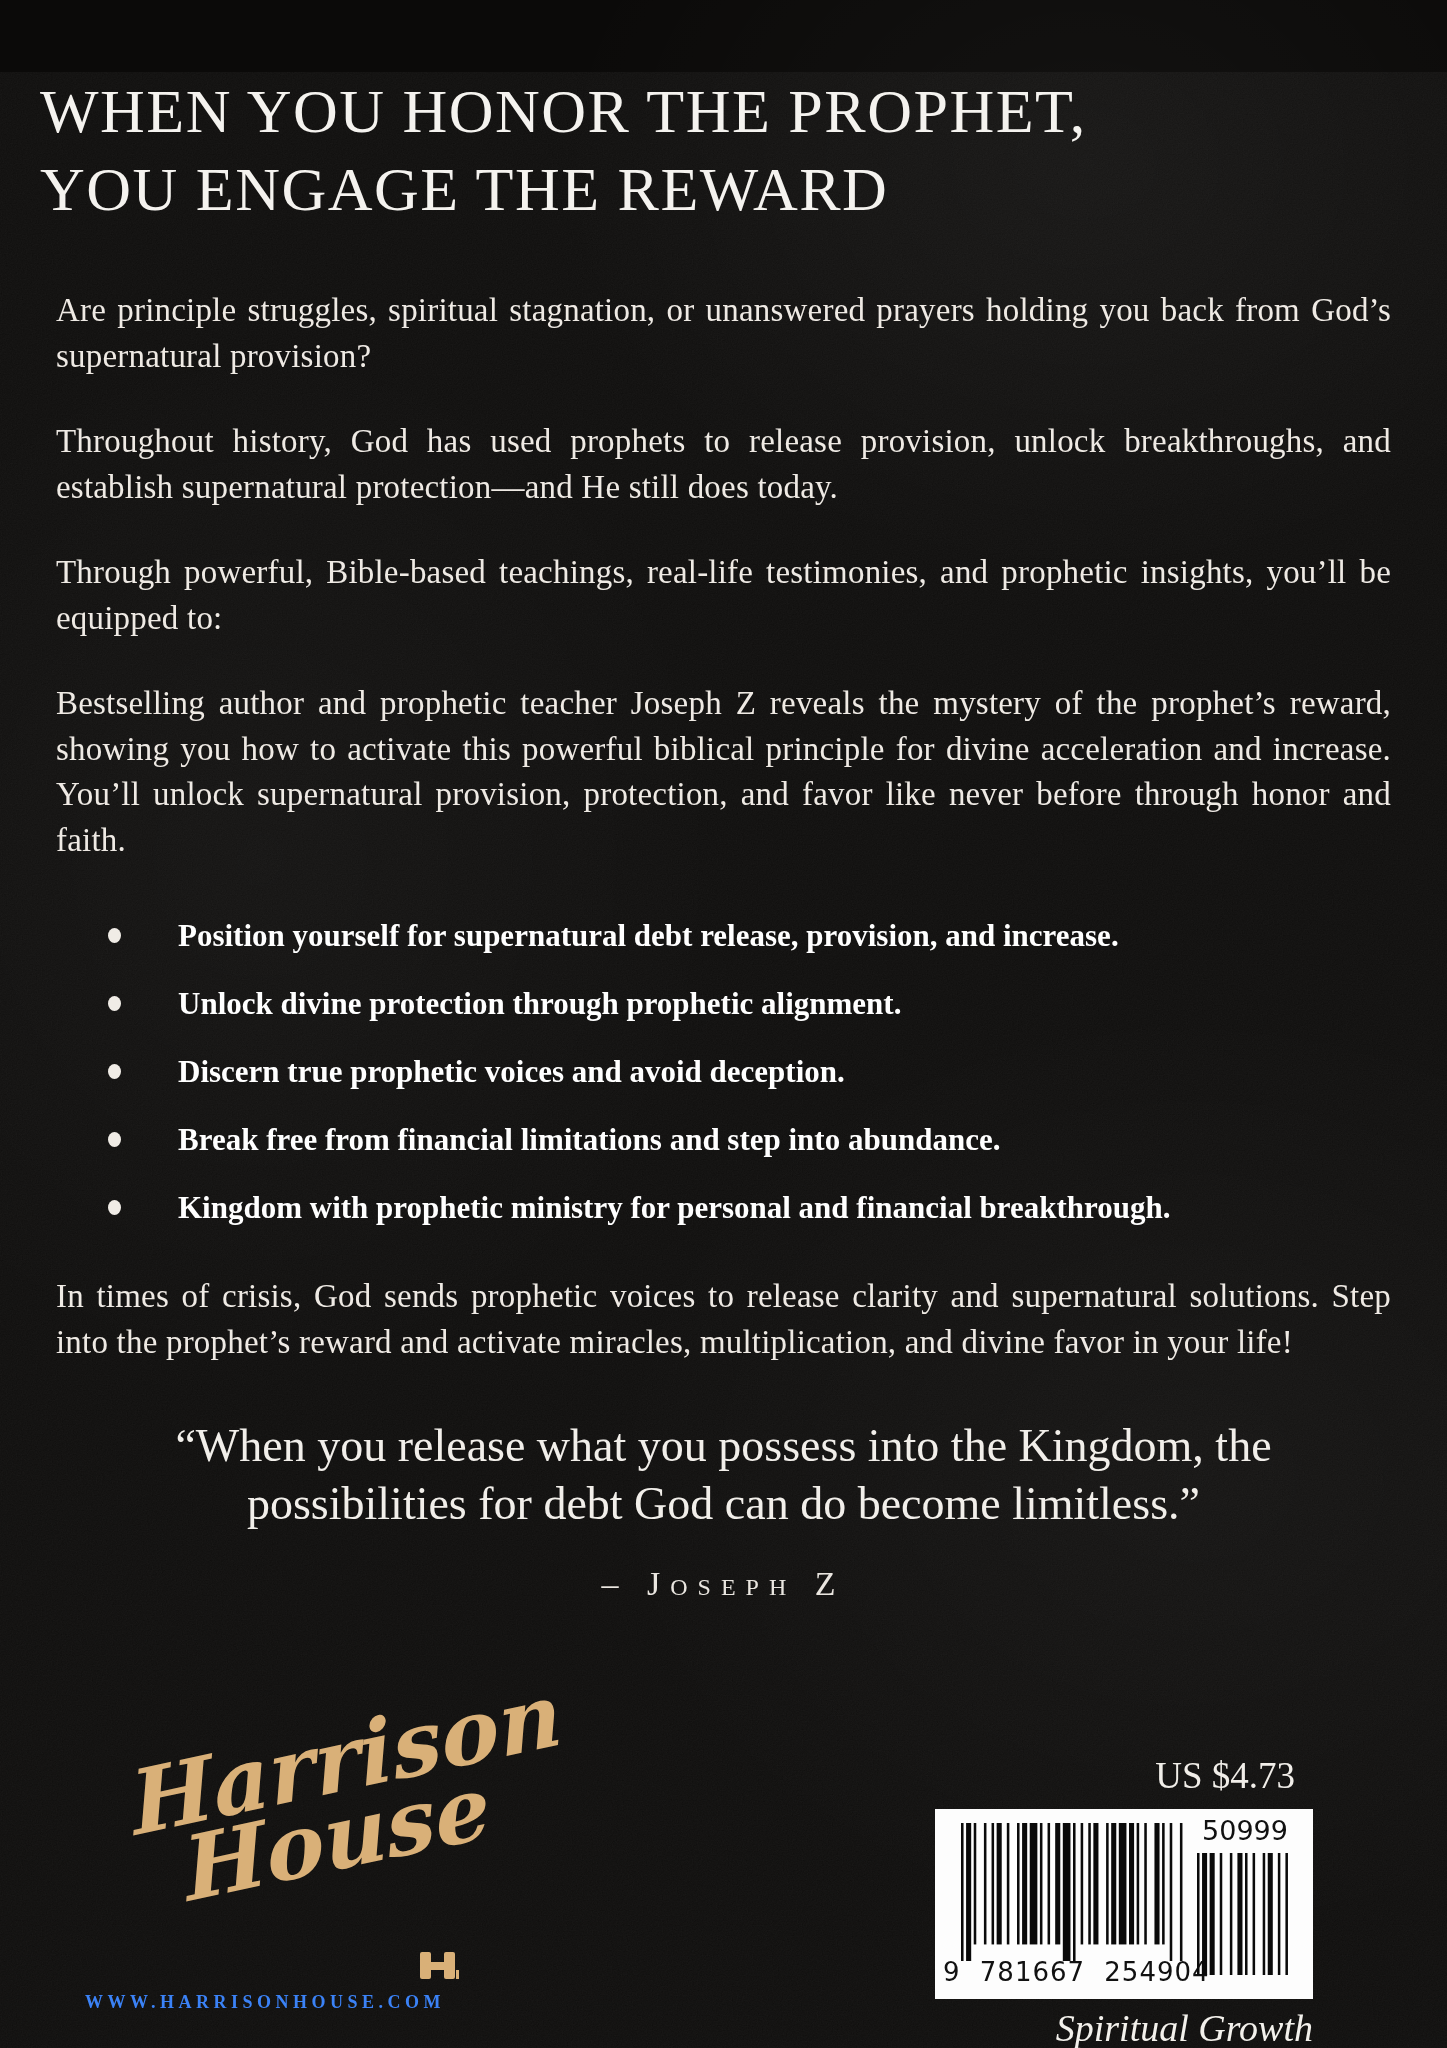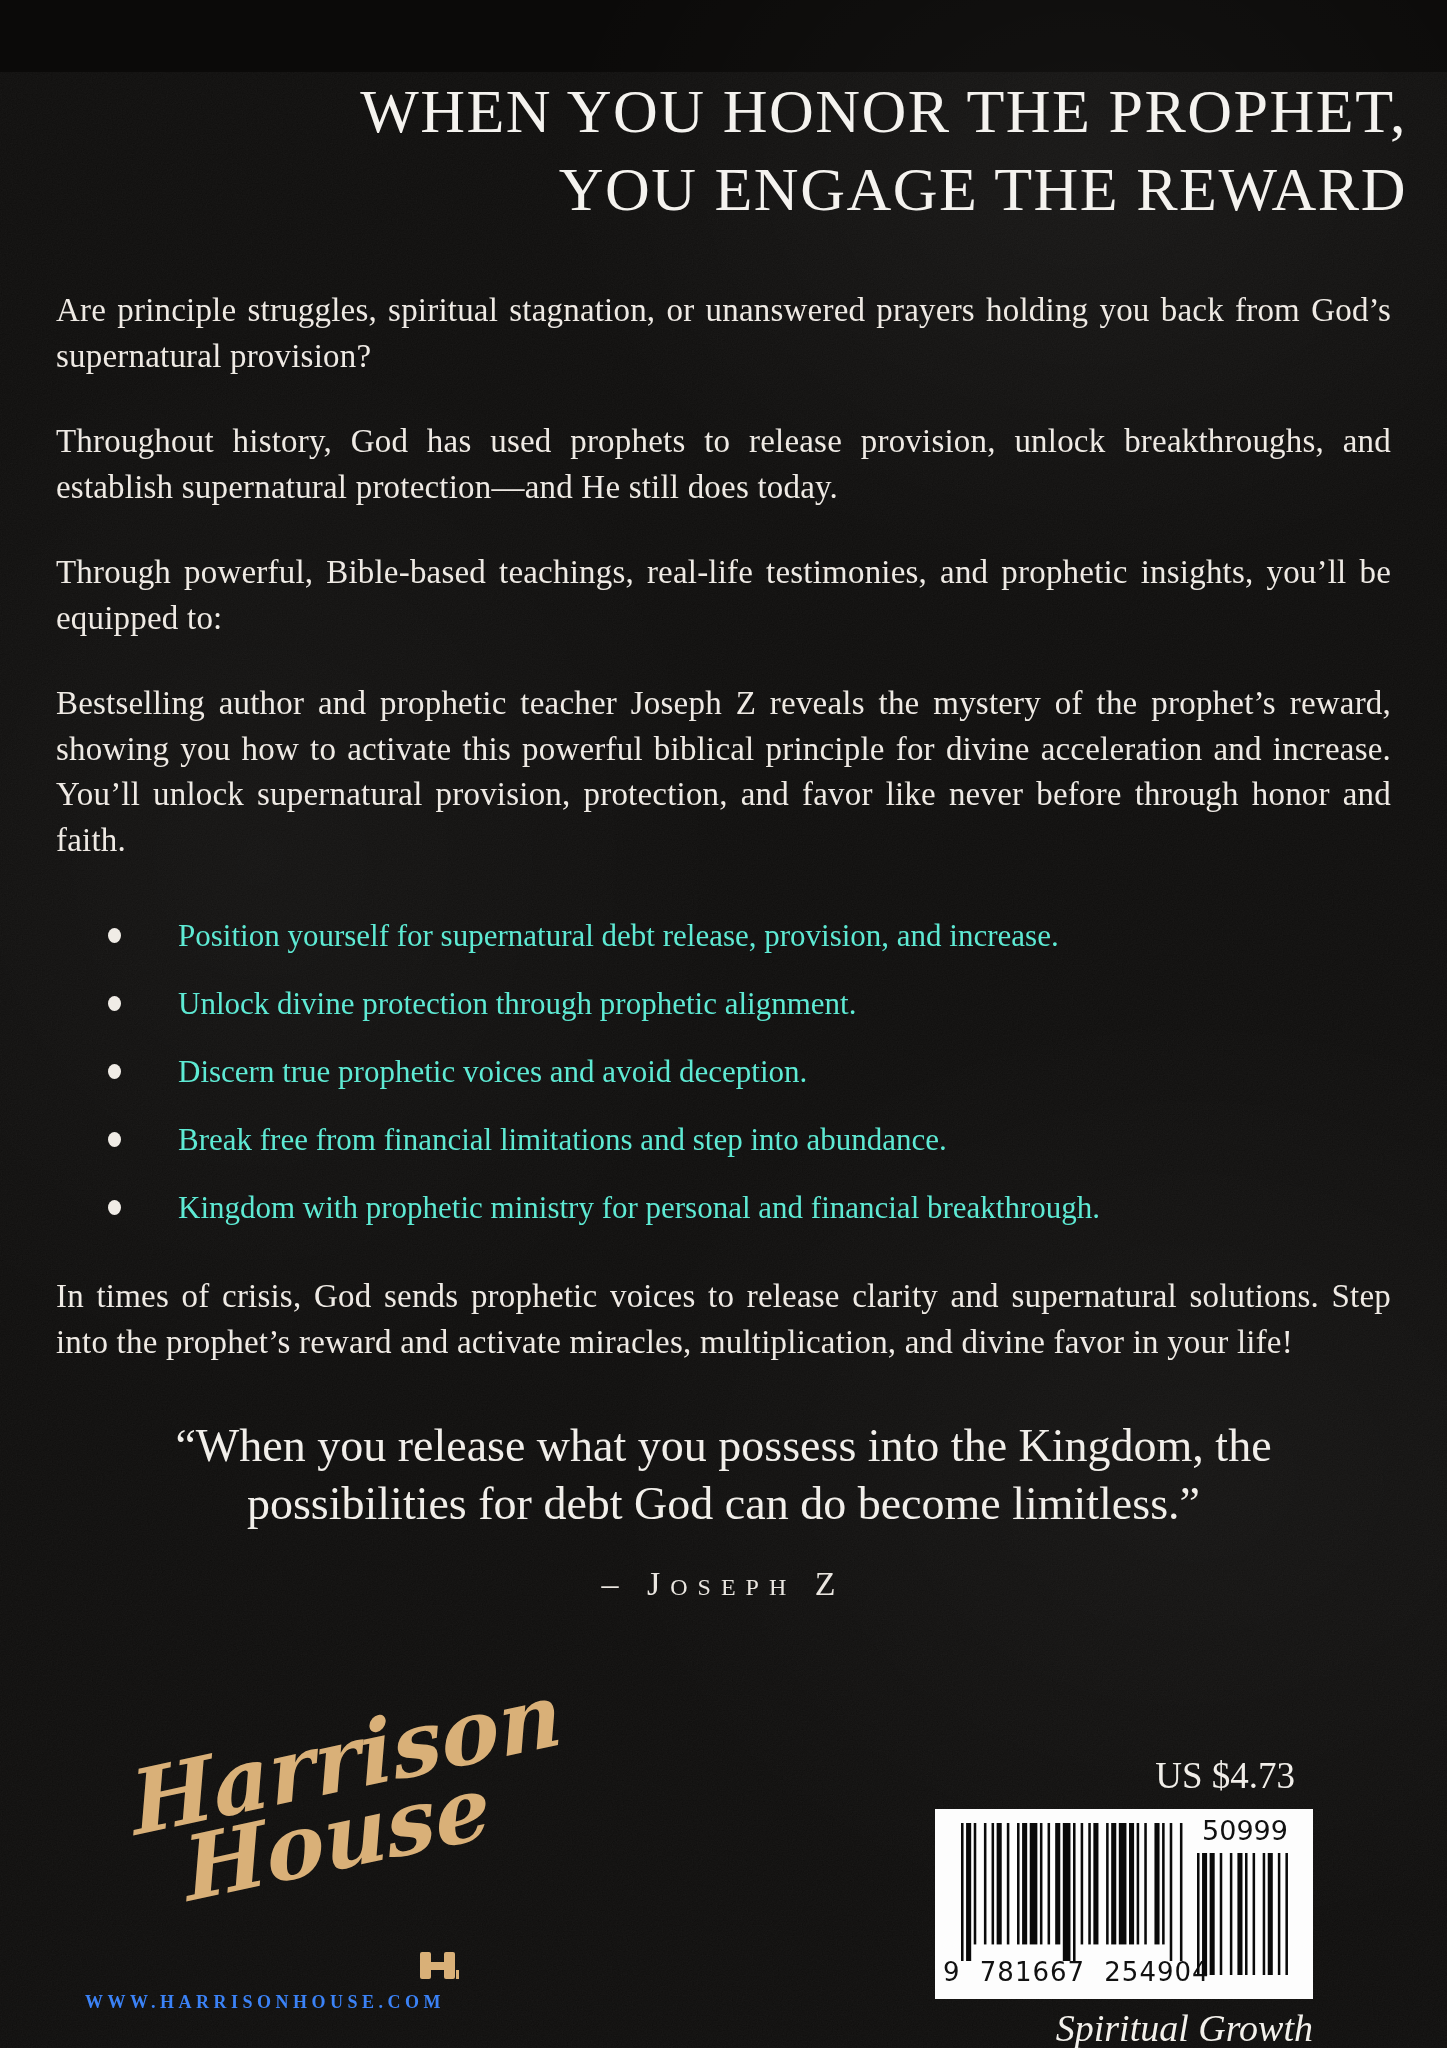--- a/index.html
+++ b/index.html
@@ -12,21 +12,21 @@
       #0b0a09;
     font-family:"Liberation Serif", serif;
     color:#efece7;
   }
   .noise{position:absolute;inset:0;pointer-events:none;}
   .page{position:relative;width:1447px;height:2048px;}
 
   
   .headline{
     margin:72px 40px 0;
-    text-align:right;
+    text-align:left;
     font-size:62px;line-height:78px;letter-spacing:1.5px;
     color:#f4f2ee;font-weight:normal;
   }
 
   
   .copy{margin:60px 56px 0;}
   .copy p{
     margin:0 0 40px;
     font-size:33px;line-height:45.5px;
     text-align:justify;
@@ -36,21 +36,21 @@
   .copy p.last{margin-bottom:0;}
 
   ul.benefits{
     list-style:none;margin:52px 0 46px;padding:0;
   }
   ul.benefits li{
     position:relative;
     padding-left:122px;
     margin-bottom:27px;
     font-size:31px;line-height:41px;
-    font-weight:normal;color:#5eead4;
+    font-weight:bold;color:#ffffff;
   }
   ul.benefits li::before{
     content:"";position:absolute;left:52px;top:13px;
     width:13px;height:15px;border-radius:50%;
     background:#f0ece6;
   }
 
   
   .quote{
     margin:52px auto 0;width:1240px;

